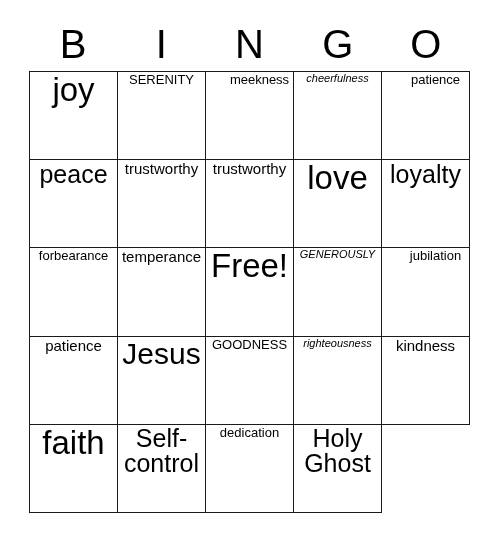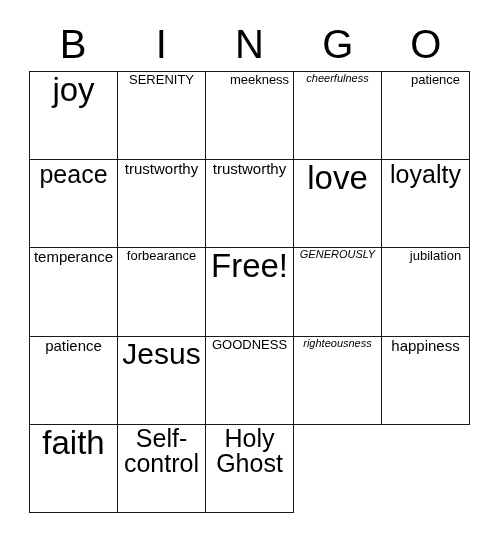--- a/index.html
+++ b/index.html
@@ -133,24 +133,24 @@
         <span class="cell-text sz-sm">trustworthy</span>
       </div>
     <div class="cell">
         <span class="cell-text sz-xxl">love</span>
       </div>
     <div class="cell">
         <span class="cell-text sz-lg">loyalty</span>
       </div>
 
     <div class="cell">
-        <span class="cell-text sz-sm">temperance</span>
+        <span class="cell-text sz-xs">forbearance</span>
       </div>
     <div class="cell">
-        <span class="cell-text sz-xs">forbearance</span>
+        <span class="cell-text sz-sm">temperance</span>
       </div>
     <div class="cell">
         <span class="cell-text sz-xxl">Free!</span>
       </div>
     <div class="cell">
         <span class="cell-text sz-xxs">GENEROUSLY</span>
       </div>
     <div class="cell">
         <span class="cell-text sz-md">jubilation</span>
       </div>
@@ -162,26 +162,29 @@
         <span class="cell-text sz-xl">Jesus</span>
       </div>
     <div class="cell">
         <span class="cell-text sz-xs">GOODNESS</span>
       </div>
     <div class="cell">
         <span class="cell-text sz-xxs">righteousness</span>
       </div>
 
     <div class="cell">
-        <span class="cell-text sz-sm">happiness</span>
+        <span class="cell-text sz-sm">kindness</span>
       </div>
     <div class="cell">
         <span class="cell-text sz-xxl">faith</span>
       </div>
     <div class="cell">
         <span class="cell-text sz-lg two-line">Self-control</span>
+      </div>
+    <div class="cell">
+        <span class="cell-text sz-xs">dedication</span>
       </div>
     <div class="cell">
         <span class="cell-text sz-lg two-line">Holy Ghost</span>
       </div>
   </div>
 
 </div>
 
 </body></html>

